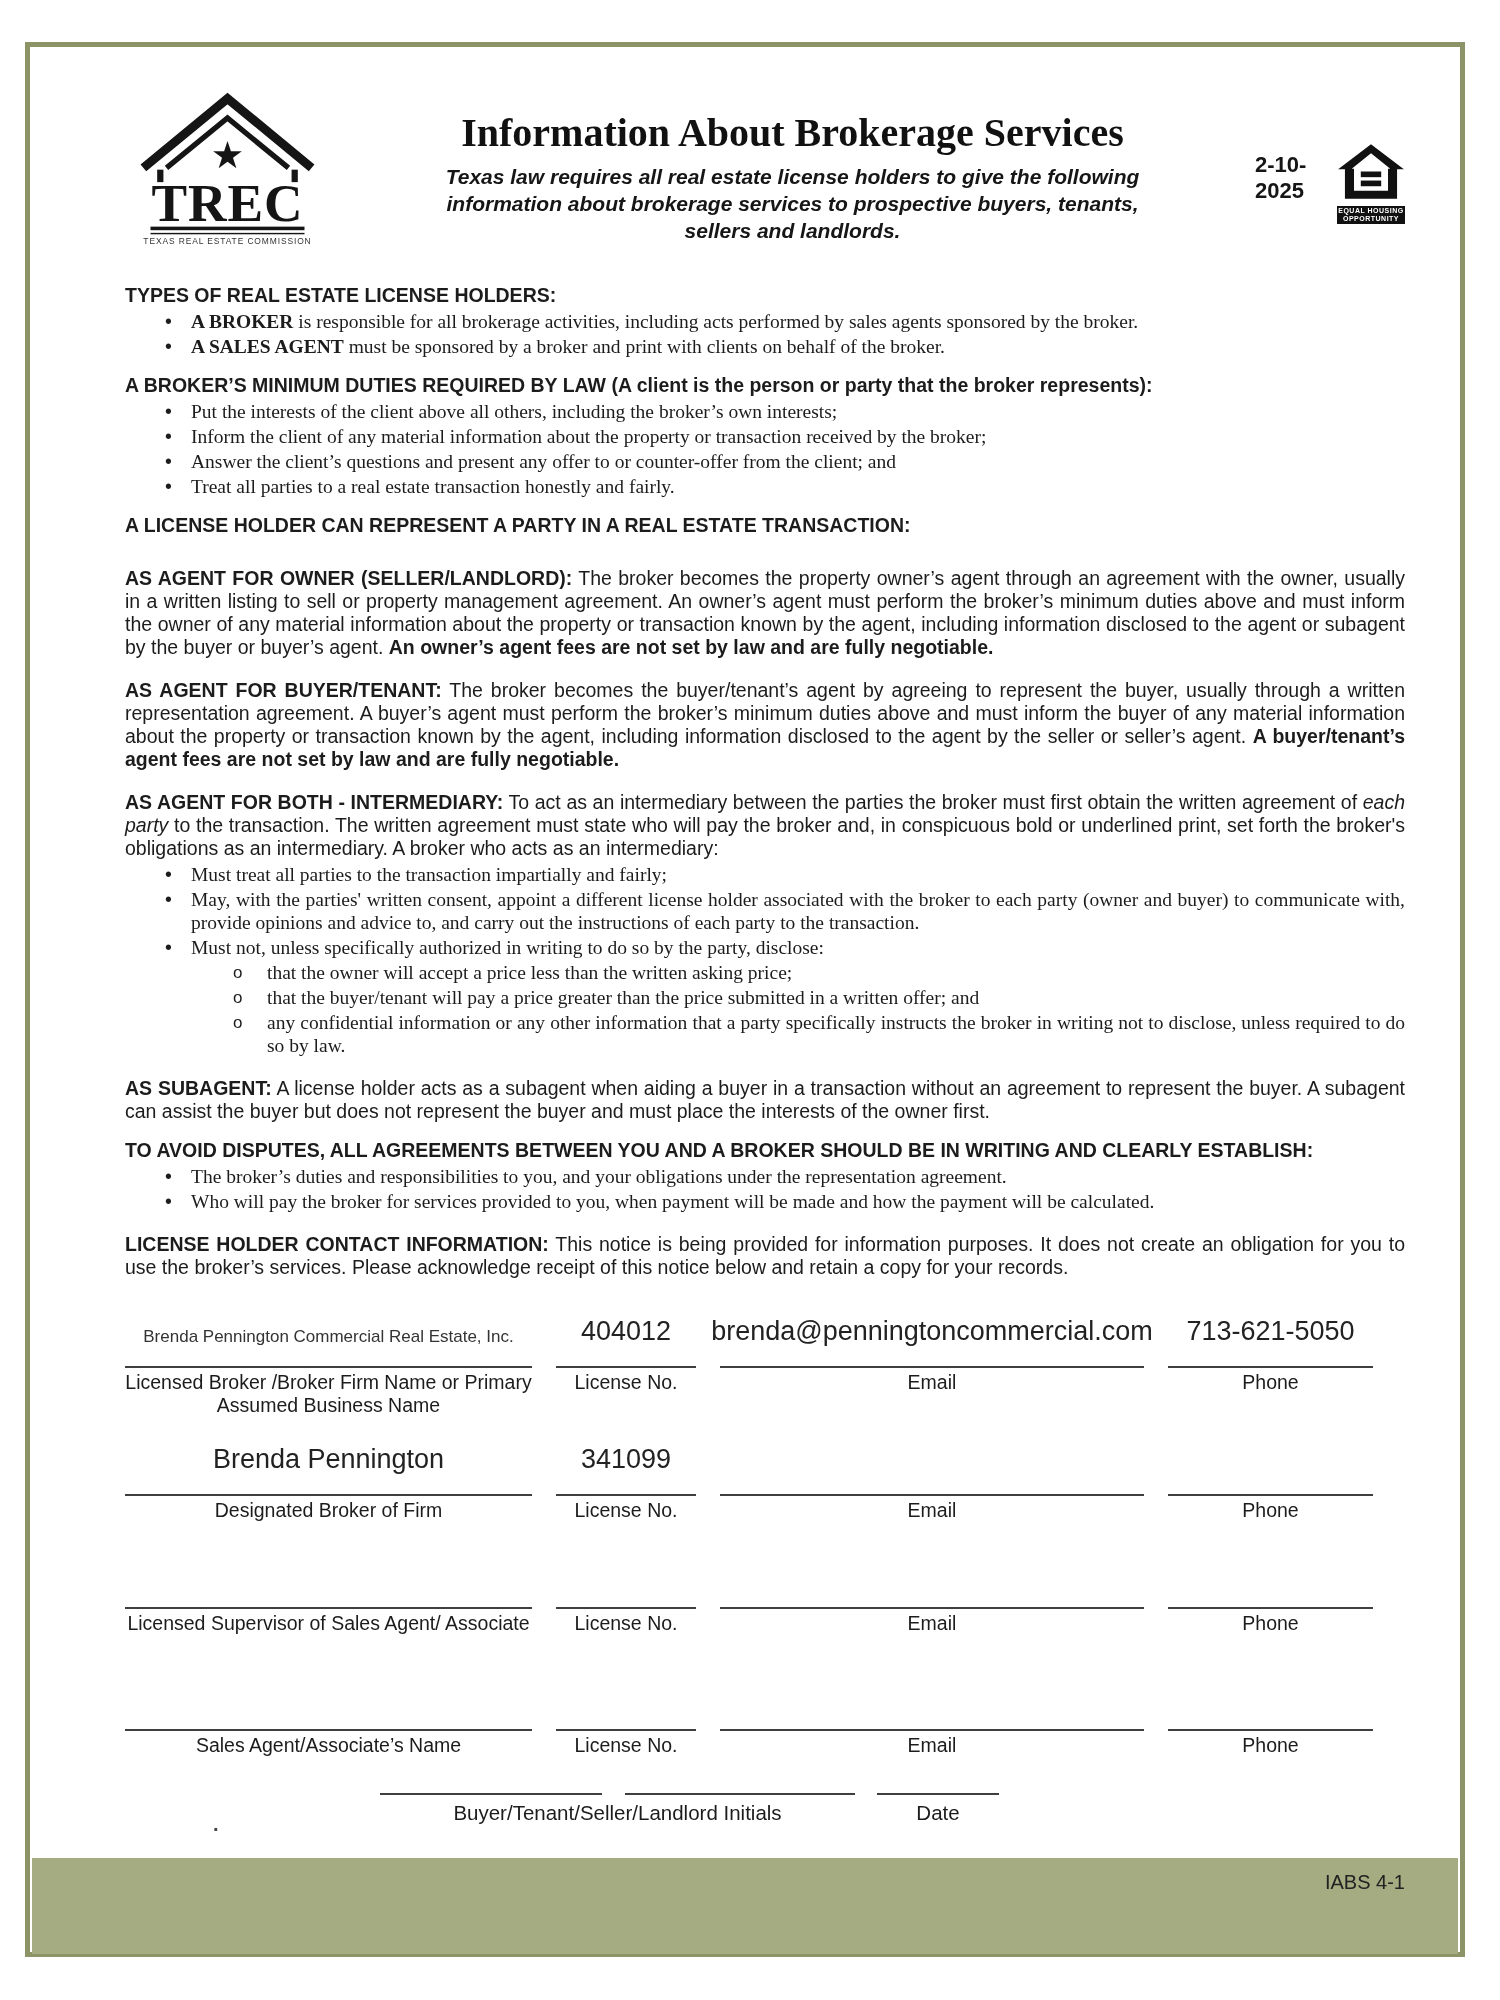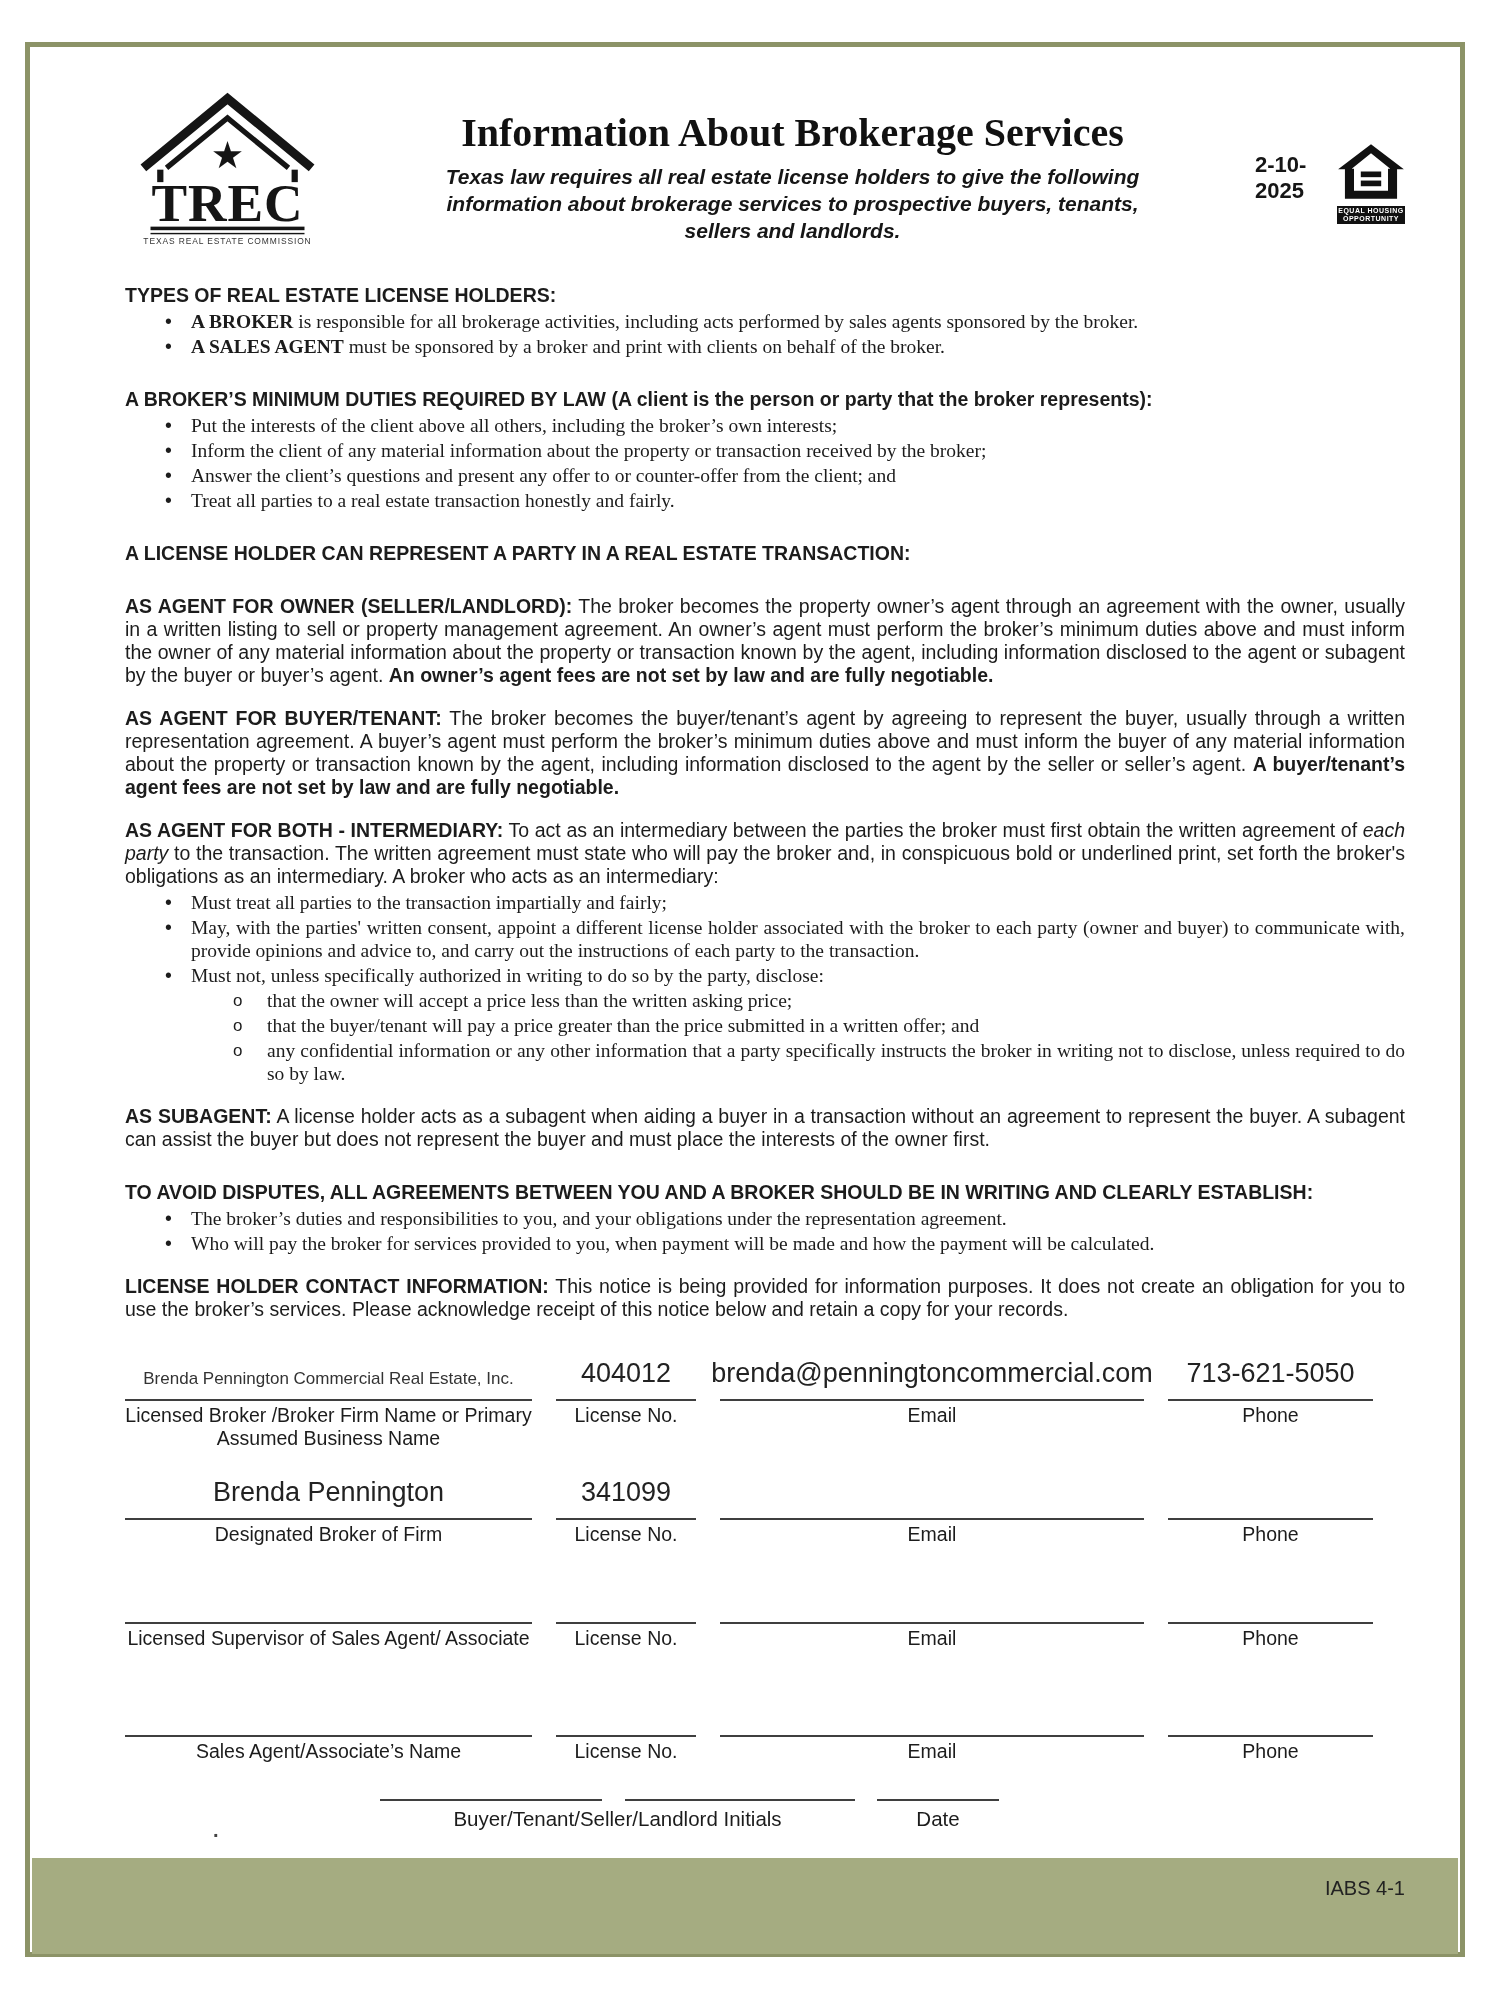--- a/index.html
+++ b/index.html
@@ -17,38 +17,38 @@
   .doc-title{font-family:"Liberation Serif",serif;font-weight:bold;font-size:40px;line-height:42px;color:#111;}
   .doc-subtitle{font-style:italic;font-weight:bold;font-size:21px;line-height:27px;max-width:730px;margin:9px auto 0;color:#161616;}
   .right-block{width:150px;flex:0 0 auto;display:flex;align-items:center;padding-top:12px;}
   .doc-date{font-weight:bold;font-size:22px;color:#161616;}
   .eho{margin-top:10px;text-align:center;}
   .eho-caption{background:#111;color:#fff;font-size:7px;line-height:8px;font-weight:bold;
         width:68px;margin:1px auto 0;padding:1px 0;letter-spacing:.5px;}
 
   
   #doc-body{margin-top:26px;font-size:19.5px;line-height:23px;}
-  .h-block{font-weight:bold;margin-top:30px;}
+  .h-block{font-weight:bold;margin-top:16px;}
   .p-block{margin-top:20px;text-align:justify;}
   .p-block.sp-lg{margin-top:30px;}
   #doc-body > :first-child{margin-top:0;}
   .b{font-weight:bold;}
   .i{font-style:italic;}
   .bullets{margin-top:3px;}
   .bullet-row{display:flex;margin-top:2px;}
   .bullet-marker{width:26px;flex:0 0 auto;margin-left:40px;text-align:left;}
   .bullet-text{flex:1;text-align:justify;font-family:Liberation Serif, serif;}
   .sub-row{display:flex;margin-top:2px;}
   .sub-marker{width:34px;flex:0 0 auto;margin-left:108px;font-size:17px;}
 
   
   #contact-table{margin-top:22px;width:1250px;}
   .c-row{display:grid;grid-template-columns:407px 140px 424px 205px;column-gap:24px;}
   .cell{display:flex;flex-direction:column;}
-  .val{display:flex;align-items:flex-end;justify-content:center;padding-bottom:10px;font-size:27px;color:#222;}
+  .val{display:flex;align-items:flex-end;justify-content:center;padding-bottom:19px;font-size:27px;color:#222;}
   .val.small{font-size:17px;color:#333;}
   .sigline{border-top:2.5px solid #3f3f3f;height:0;}
   .lbl{font-size:19.5px;line-height:23px;padding-top:3px;text-align:center;color:#1c1c1c;}
   .lbl.left{text-align:center;}
   .row-0 .val{height:46px;}
   .row-0 .lbl{min-height:46px;}
   .row-1{margin-top:10px;}
   .row-1 .val{height:48px;}
   .row-2{margin-top:20px;}
   .row-2 .val{height:46px;}

